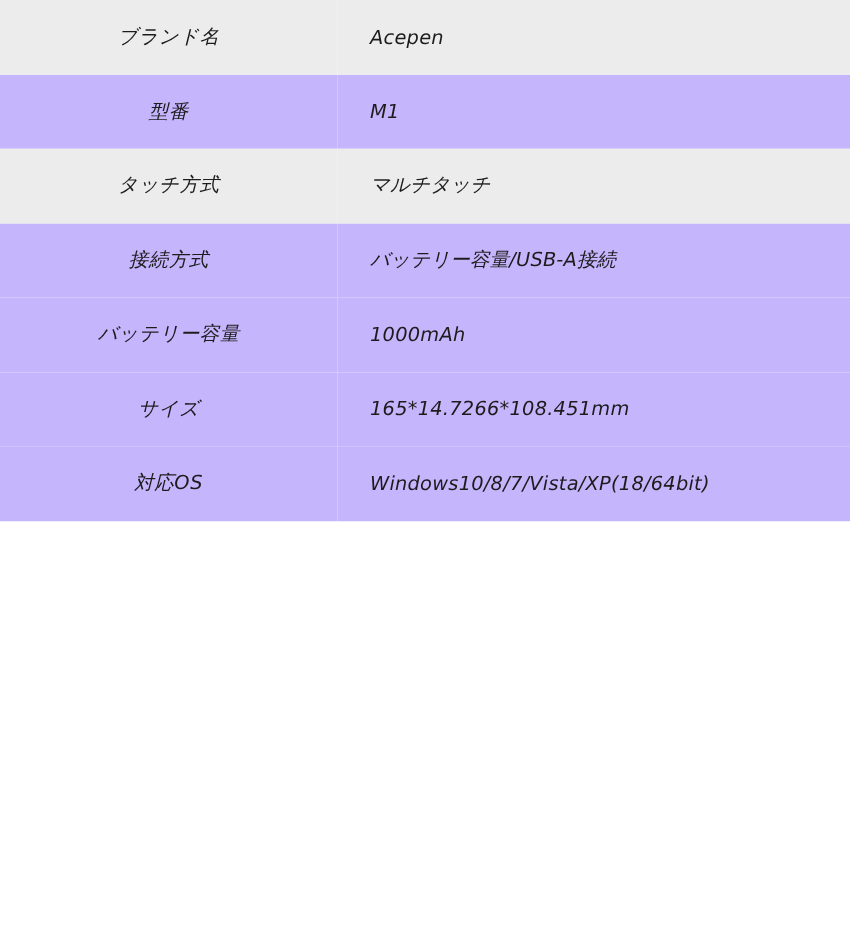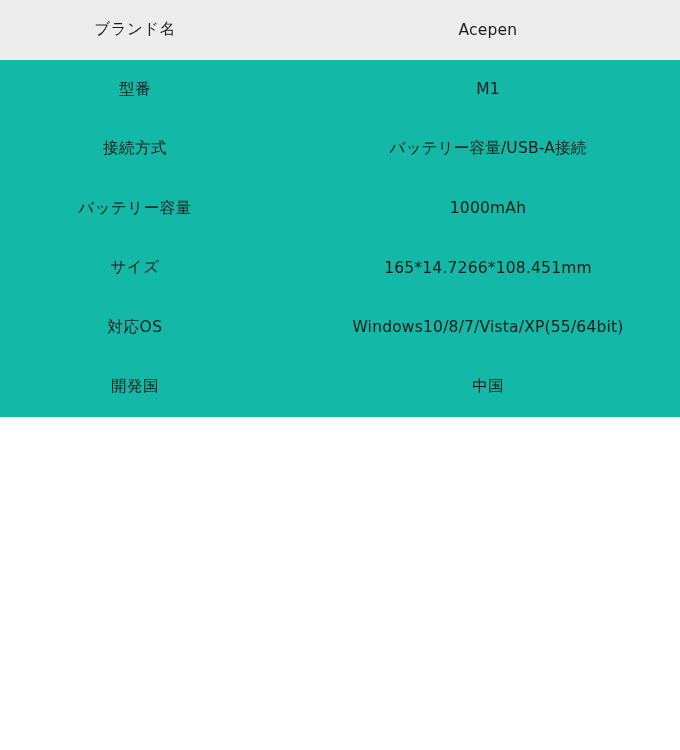--- a/index.html
+++ b/index.html
@@ -19,71 +19,72 @@
     border-collapse: collapse;
     table-layout: fixed;
   }
   .spec-table tr {
     height: 59.5px;
   }
   .spec-table tr.row-odd {
     background: #ececec;
   }
   .spec-table tr.row-even {
-    background: #14b8a6;
+    background: #c4b5fd;
     margin-left: 12px;
   }
   .spec-table td {
     padding: 0;
     vertical-align: middle;
+    font-style: italic;
   }
   td.label-cell {
     width: 270px;
     text-align: center;
     font-size: 15.5px;
     letter-spacing: 0.5px;
     color: #1c1c1c;
   }
   td.value-cell {
     width: 410px;
-    text-align: center;
+    text-align: left;
     padding-left: 26px;
     font-size: 15.5px;
     letter-spacing: 0.2px;
     color: #1c1c1c;
     box-sizing: border-box;
   }
 </style>
 </head>
 <body>
 
 <table class="spec-table">
   <tbody>
     <tr class="row-odd">
       <td class="label-cell">ブランド名</td>
       <td class="value-cell">Acepen</td>
     </tr>
     <tr class="row-even">
       <td class="label-cell">型番</td>
       <td class="value-cell">M1</td>
     </tr>
+    <tr class="row-odd">
+      <td class="label-cell">タッチ方式</td>
+      <td class="value-cell">マルチタッチ</td>
+    </tr>
     <tr class="row-even">
       <td class="label-cell">接続方式</td>
       <td class="value-cell">バッテリー容量/USB-A接続</td>
     </tr>
     <tr class="row-even">
       <td class="label-cell">バッテリー容量</td>
       <td class="value-cell">1000mAh</td>
     </tr>
     <tr class="row-even">
       <td class="label-cell">サイズ</td>
       <td class="value-cell">165*14.7266*108.451mm</td>
     </tr>
     <tr class="row-even">
       <td class="label-cell">対応OS</td>
-      <td class="value-cell">Windows10/8/7/Vista/XP(55/64bit)</td>
-    </tr>
-    <tr class="row-even">
-      <td class="label-cell">開発国</td>
-      <td class="value-cell">中国</td>
+      <td class="value-cell">Windows10/8/7/Vista/XP(18/64bit)</td>
     </tr>
   </tbody>
 </table>
 
 </body></html>

